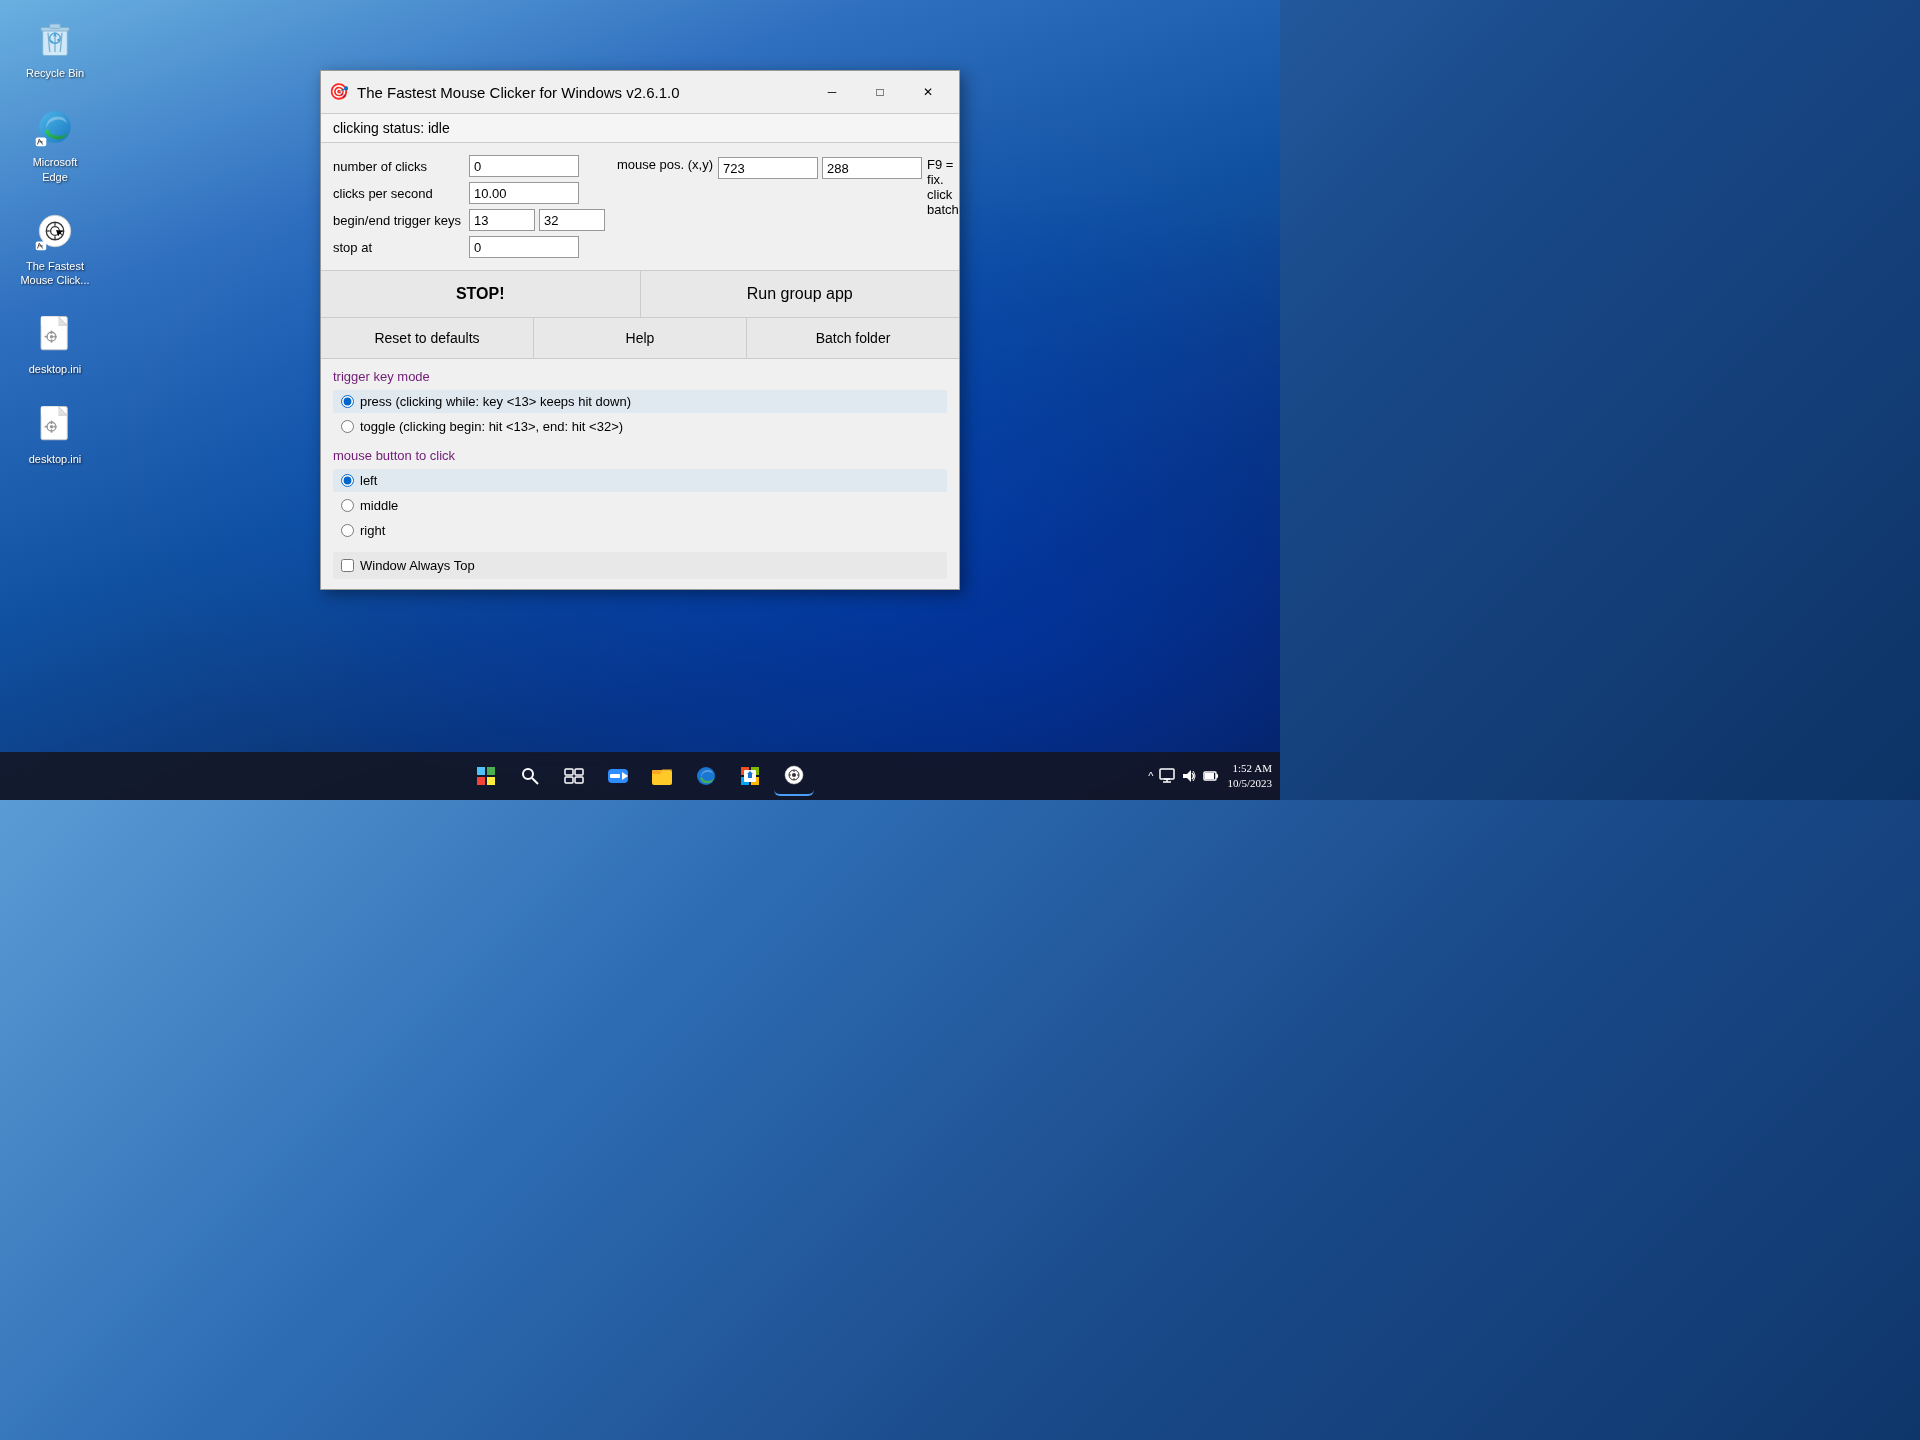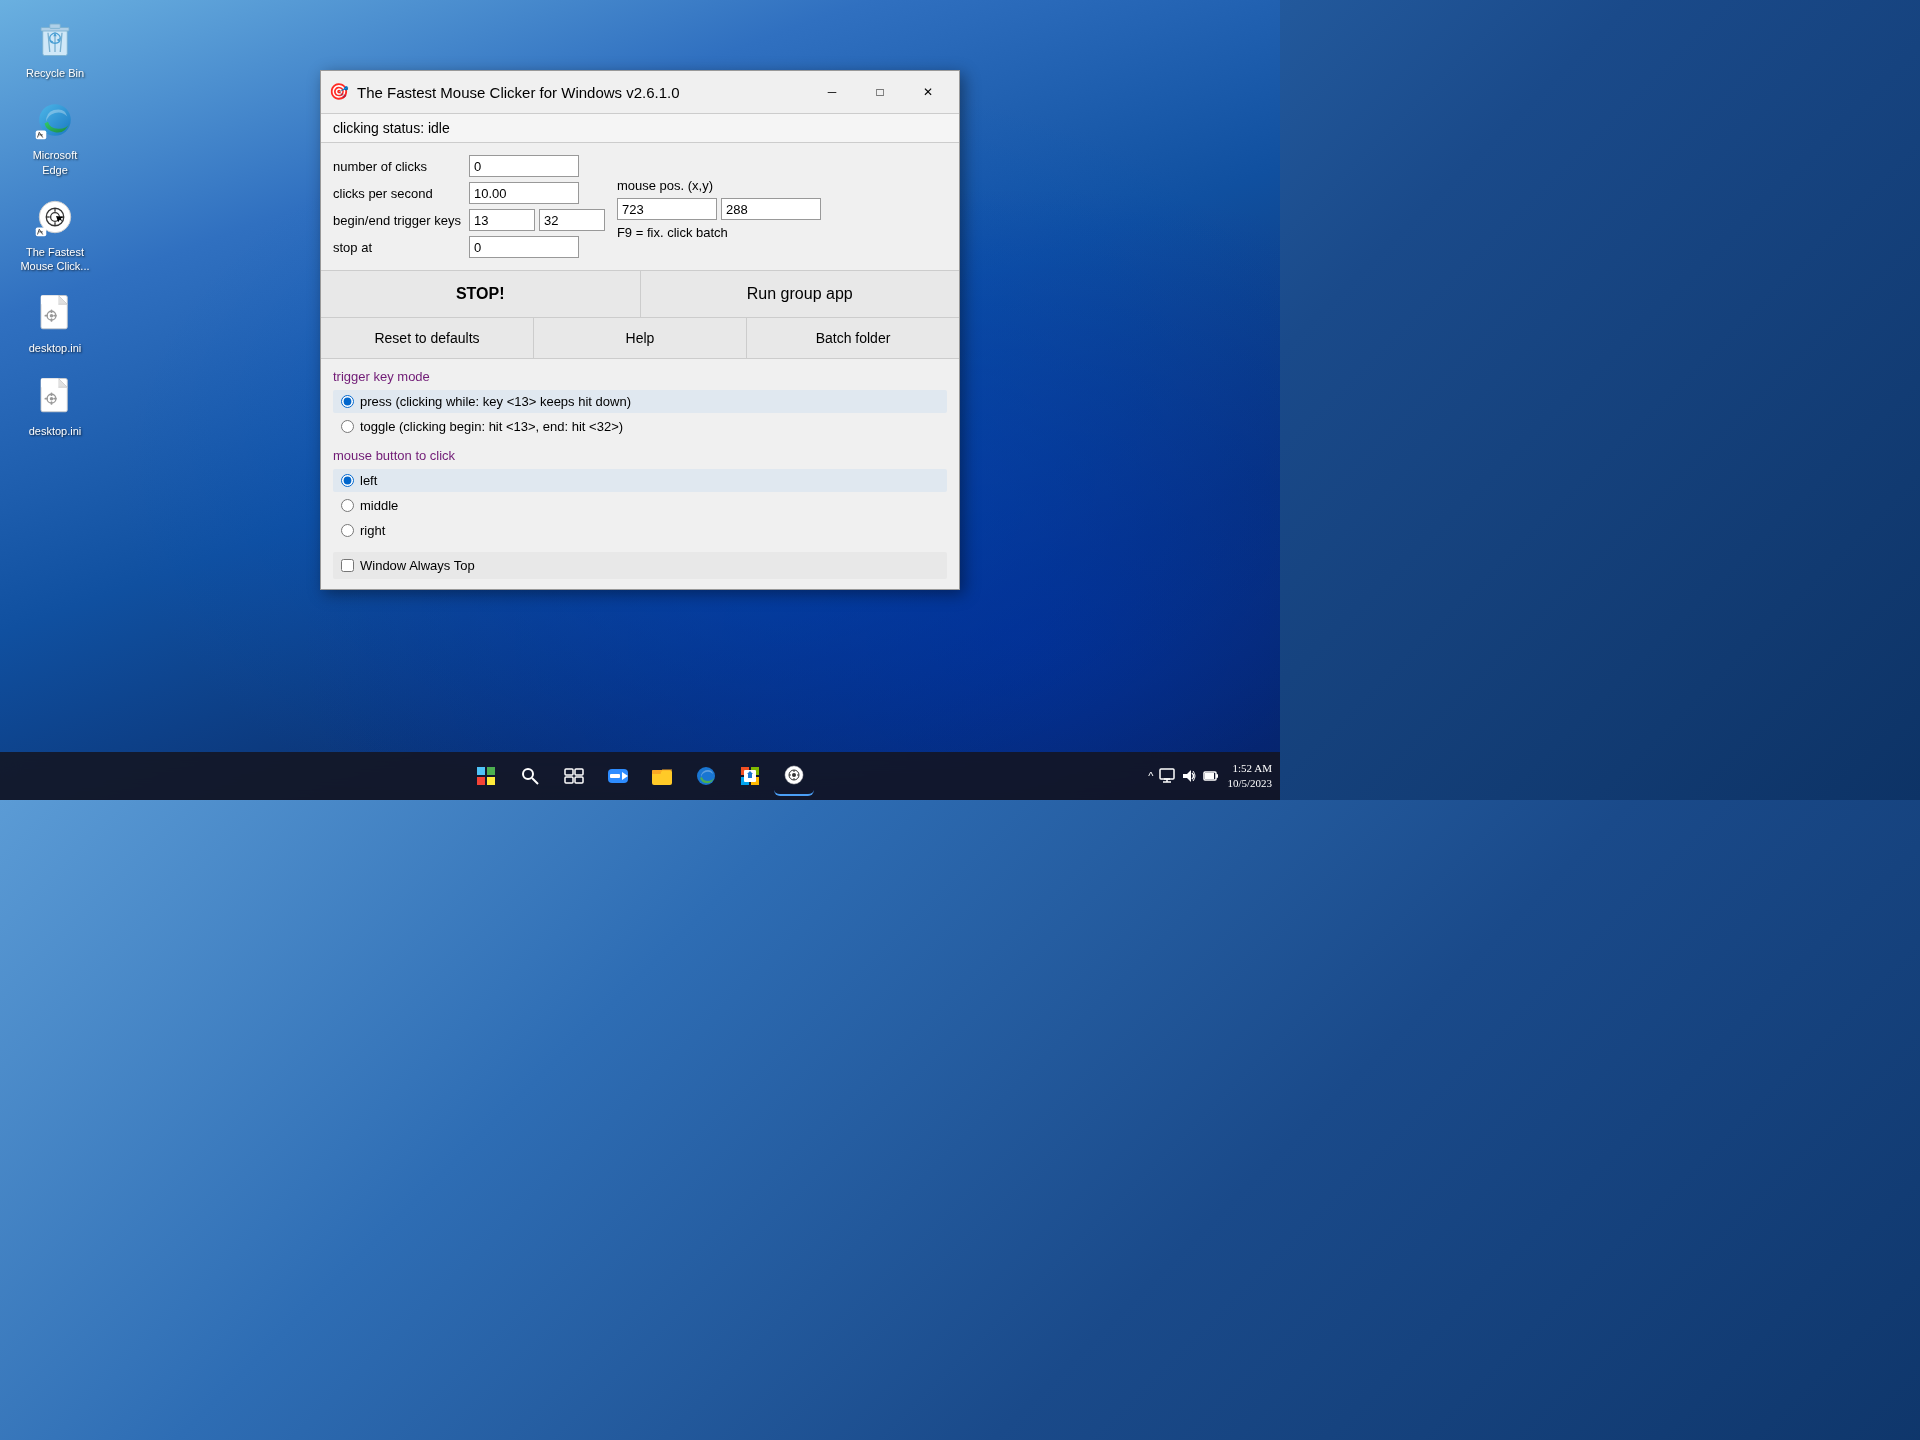--- a/index.html
+++ b/index.html
@@ -95,21 +95,21 @@
       color: white;
     }
 
     
     .desktop-icons {
       position: absolute;
       top: 10px;
       left: 15px;
       display: flex;
       flex-direction: column;
-      gap: 8px;
+      gap: 15px;
     }
 
     .desktop-icon {
       display: flex;
       flex-direction: column;
       align-items: center;
       width: 80px;
       cursor: pointer;
       padding: 4px;
       border-radius: 4px;
@@ -465,21 +465,21 @@
         <span class="field-label">begin/end trigger keys</span>
         <div style="display: flex; gap: 4px;">
           <input class="field-input narrow" type="text" value="13" style="">
           <input class="field-input narrow" type="text" value="32" style="">
         </div>
 
         <span class="field-label">stop at</span>
         <input class="field-input medium" type="text" value="0" style="">
       </div>
 
-      <div style="display: flex; flex-direction: column; gap: 5px; padding-top: 2px; margin-top: 21px;">
+      <div style="display: flex; flex-direction: row; gap: 5px; padding-top: 2px;">
         <span class="field-label">mouse pos. (x,y)</span>
         <div style="display: flex; gap: 4px;">
           <input class="field-input wide" type="text" value="723" style="">
           <input class="field-input wide" type="text" value="288" style="">
         </div>
         <span class="trigger-info">F9 = fix. click batch</span>
       </div>
     </div>
   </div>
 

